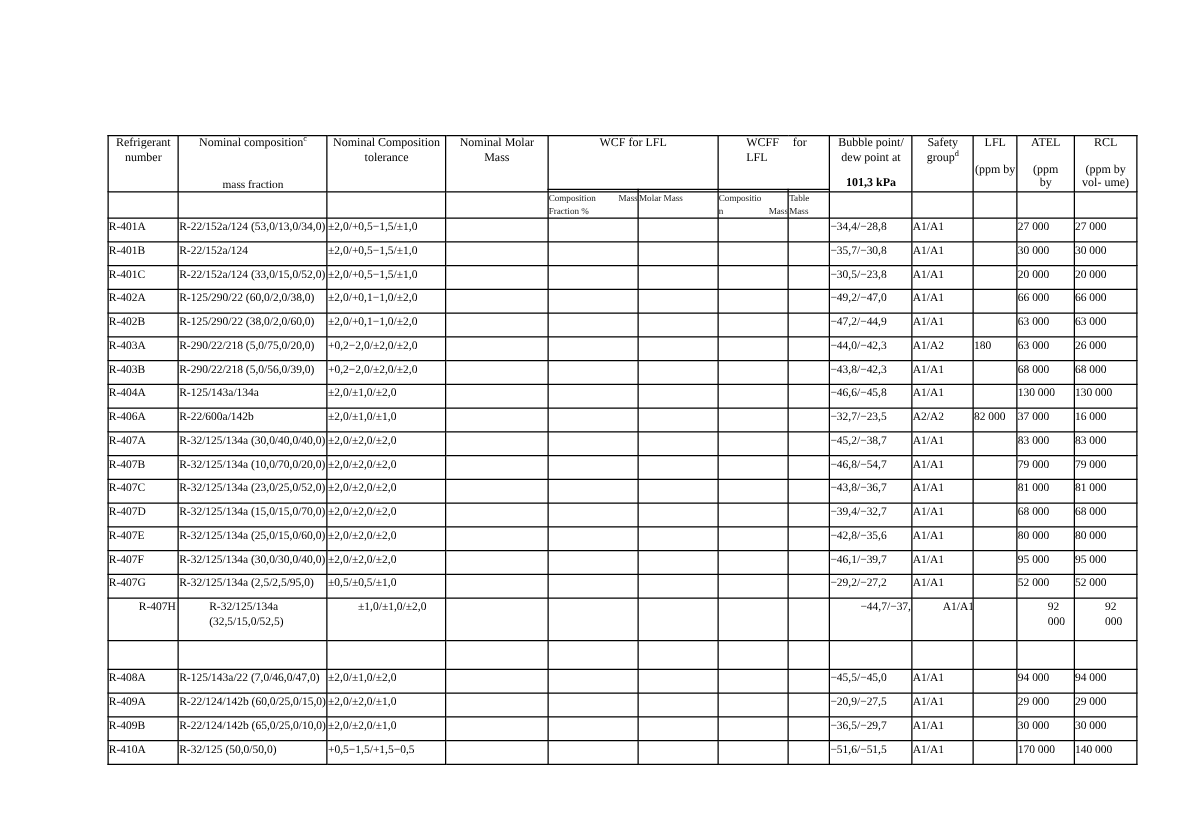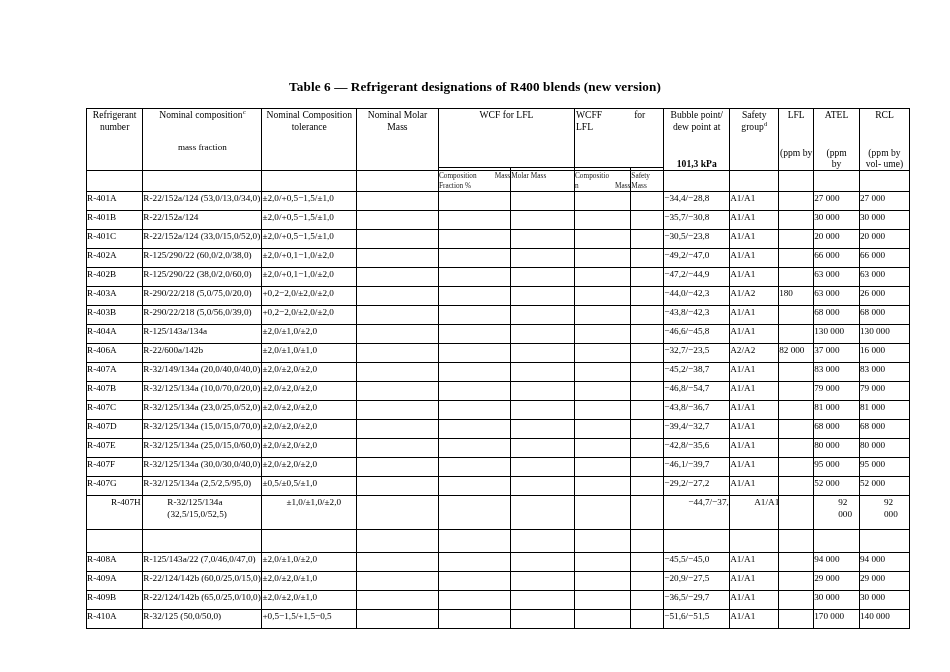--- a/index.html
+++ b/index.html
@@ -59,31 +59,31 @@
     display: block;
     font-weight: normal;
     font-size: 9.1px;
     margin-top: 21px;
   }
   .hd.h-wcf {
     text-align: center;
   }
   .hd.h-wcff {
     text-align: left;
-    padding-left: 1px;
+    padding-left: 22px;
   }
   .hd.h-wcff .spacer-word {
     float: right;
     padding-right: 18px;
   }
   .hd .unit {
     display: block;
     font-weight: bold;
     font-size: 9.6px;
-    margin-top: 26px;
+    margin-top: 9px;
     white-space: nowrap;
   }
   .hd .unit.norm {
     font-weight: normal;
   }
   sup {
     font-size: 6.6px;
     vertical-align: super;
     line-height: 0;
   }
@@ -137,21 +137,20 @@
   .c-saf   { width: 46px; }
   .c-lfl   { width: 33px; }
   .c-atel  { width: 43px; }
   .c-rcl   { width: 47px; }
 </style>
 </head>
 <body>
 
 <div class="page">
 
-  <div class="table-title">Table 6 — Refrigerant designations of R400 blends (new version)</div>
 
   <table class="t6">
     <colgroup>
       <col class="c-num">
         <col class="c-comp">
         <col class="c-tol">
         <col class="c-molar">
       <col class="c-wcf1">
         <col class="c-wcf2">
         <col class="c-wcff1">
@@ -218,21 +217,21 @@
         </td>
         <td class="sh plain">Molar Mass</td>
         <td class="sh">
           <span class="line2">Compositio</span>
           <span class="two">
             <span>n</span>
             <span>Mass</span>
           </span>
         </td>
         <td class="sh">
-          <span class="line2">Safety</span>
+          <span class="line2">Table</span>
           <span class="line2">Mass</span>
         </td>
         <td class="sh"></td>
         <td class="sh"></td>
         <td class="sh"></td>
         <td class="sh"></td>
         <td class="sh"></td>
       </tr>
     </thead>
     <tbody id="tbody">
@@ -366,21 +365,21 @@
           <td class="dt"></td>
           <td class="dt"></td>
           <td class="dt">−32,7/−23,5</td>
           <td class="dt">A2/A2</td>
           <td class="dt">82 000</td>
           <td class="dt">37 000</td>
           <td class="dt">16 000</td>
         </tr>
         <tr>
           <td class="dt">R-407A</td>
-          <td class="dt">R-32/149/134a (20,0/40,0/40,0)</td>
+          <td class="dt">R-32/125/134a (30,0/40,0/40,0)</td>
           <td class="dt">±2,0/±2,0/±2,0</td>
           <td class="dt"></td>
           <td class="dt"></td>
           <td class="dt"></td>
           <td class="dt"></td>
           <td class="dt"></td>
           <td class="dt">−45,2/−38,7</td>
           <td class="dt">A1/A1</td>
           <td class="dt"></td>
           <td class="dt">83 000</td>

